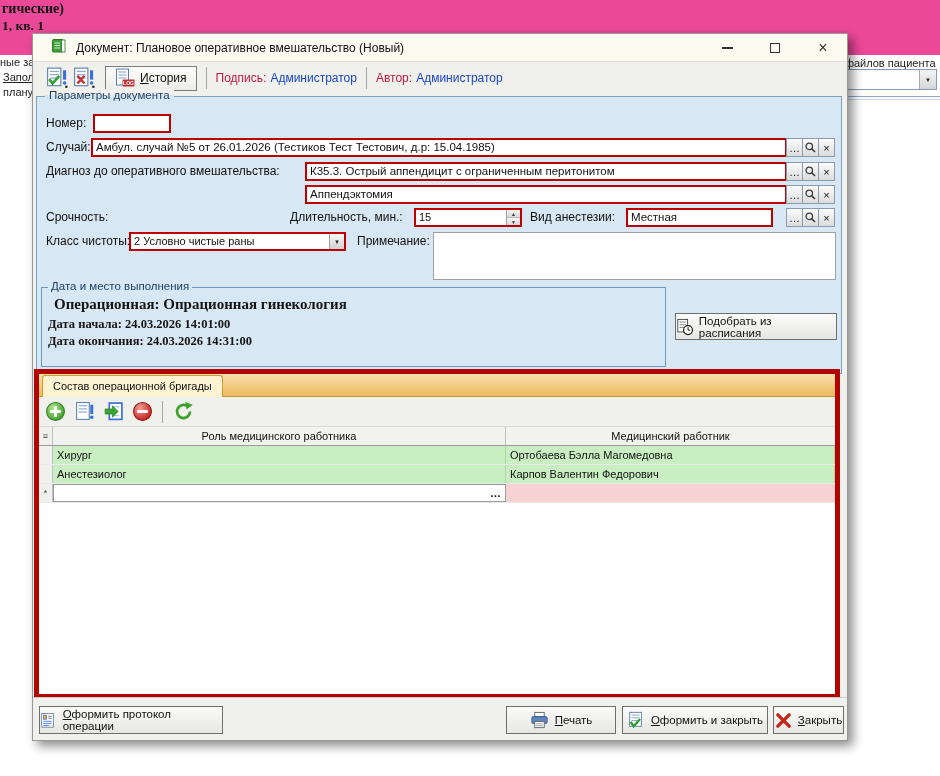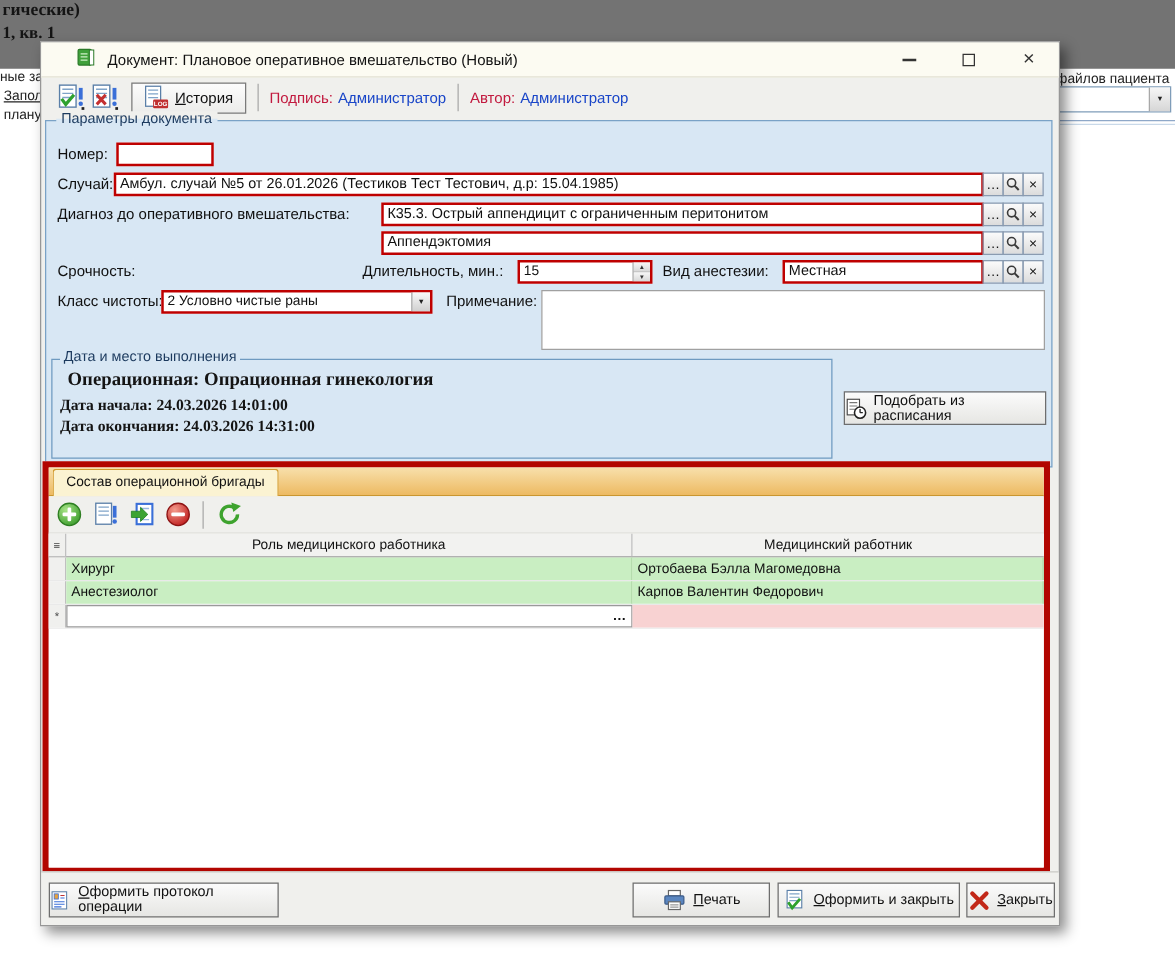--- a/index.html
+++ b/index.html
@@ -1,21 +1,21 @@
 <!DOCTYPE html>
 <html><head>
 <meta charset="utf-8">
 <style>
   * { box-sizing: border-box; margin: 0; padding: 0; }
   body { margin: 0; background: #fff; }
   #canvas { position: relative; width: 940px; height: 776px; overflow: hidden;
             background: #fff; font-family: "Liberation Sans", sans-serif; }
 
   
-  .bg-top { position: absolute; left: 0; top: 0; width: 940px; height: 55px; background: #737373; }
+  .bg-top { position: absolute; left: 0; top: 0; width: 940px; height: 55px; background: #ec4899; }
   .serif { font-family: "Liberation Serif", serif; font-weight: bold; color: #141414; }
   .bg-l1 { position: absolute; left: 2px; top: 1px; font-size: 14px; }
   .bg-l2 { position: absolute; left: 2px; top: 18px; font-size: 13.5px; }
   .frag { position: absolute; font-size: 11px; color: #222; white-space: nowrap; }
   #frag1 { left: 0; top: 56px; }
   #frag2 { left: 3px; top: 71px; text-decoration: underline; }
   #frag3 { left: 3px; top: 86px; }
   #fragR { left: 836px; top: 57px; }
   .bg-combo { position: absolute; left: 845px; top: 69px; width: 92px; height: 21px;
               background: #fff; border: 1px solid #7F9DB9; display: flex; }
@@ -26,21 +26,21 @@
   .bg-divider { position: absolute; left: 845px; top: 96px; width: 95px; height: 4px;
               border-top: 1px solid #8FA8C8; border-bottom: 1px solid #C9D9E9; }
 
   
   #dialog { position: absolute; left: 32px; top: 33px; width: 816px; height: 708px;
             background: #F0F0ED; border: 1px solid #979797;
             box-shadow: 5px 5px 10px rgba(0,0,0,.45); font-size: 12px; color: #111; }
 
   .titlebar { position: absolute; left: 0; top: 0; right: 0; height: 28px; background: #FCFBF2;
               border-bottom: 1px solid #E2E1D4; display: flex; align-items: center;
-              padding: 0 28px; gap: 9px; }
+              padding: 0 18px; gap: 9px; }
   .win-controls { position: absolute; right: 14px; top: 0; height: 28px; display: flex;
               align-items: center; gap: 28px; }
   .wc { width: 20px; height: 20px; display: flex; align-items: center; justify-content: center; }
   .min-glyph { width: 11px; height: 2px; background: #333; }
   .max-glyph { width: 10px; height: 10px; border: 1.5px solid #333; }
   .close-glyph { font-size: 16px; color: #333; line-height: 1; }
 
   .toolbar1 { position: absolute; left: 0; top: 29px; right: 0; height: 30px; display: flex;
               align-items: center; padding-left: 10px; }
   .tbtn { width: 27px; height: 26px; display: flex; align-items: center; justify-content: center; }
@@ -259,21 +259,21 @@
       <span class="lbl" style="left:9px; top:111px;">Срочность:</span>
       <span class="lbl" style="left:253px; top:111px;">Длительность, мин.:</span>
       <div class="combo" style="left:377px; top:111px; width:108px;">
         <span class="val">15</span>
         <span class="spinbtns">
           <span>▲</span>
           <span>▼</span>
         </span>
       </div>
       <span class="lbl" style="left:493px; top:111px;">Вид анестезии:</span>
-      <div class="redfield" style="left:589px; top:111px; width:161px;">Местная</div>
+      <div class="redfield" style="left:589px; top:111px; width:147px;">Местная</div>
       <div class="lookup" style="left:750px; top:111px;">
         <span class="lk">…</span>
         <span class="lk">
             <svg width="13" height="13" viewBox="0 0 16 16">
               <circle cx="6.5" cy="6.5" r="4" fill="none" stroke="#3A3A3A" stroke-width="1.6"></circle>
               <line x1="9.5" y1="9.5" x2="13.5" y2="13.5" stroke="#3A3A3A" stroke-width="2"></line>
             </svg>
           </span>
         <span class="lk">×</span>
       </div>

